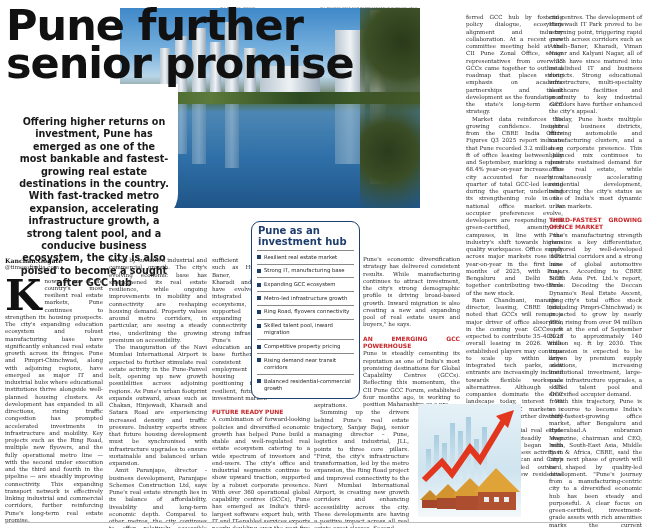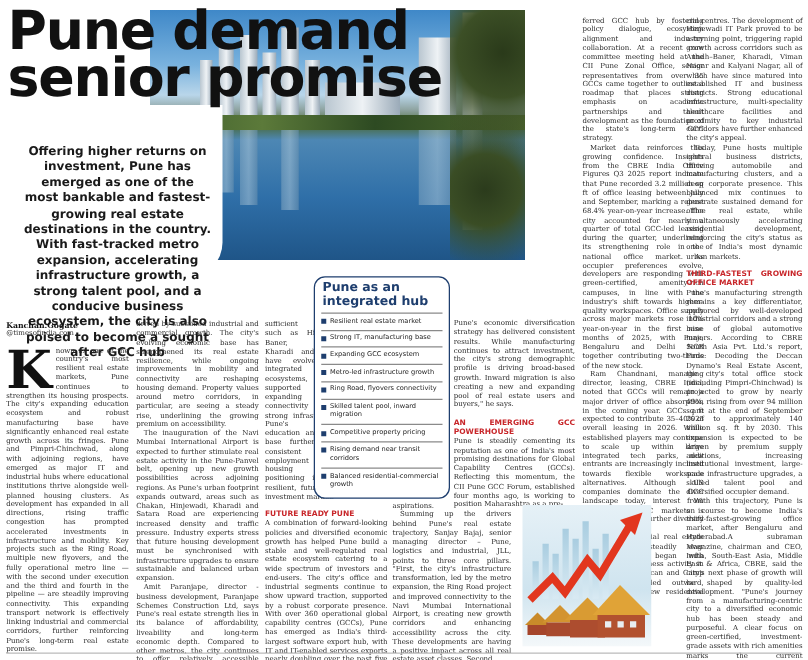--- a/index.html
+++ b/index.html
@@ -52,21 +52,21 @@
   <div class="bld r" style="left:55px;top:96px;width:12px;height:50px;"></div>
   <div class="bld r" style="left:72px;top:96px;width:14px;height:60px;"></div>
   <div class="bld r" style="left:105px;top:96px;width:14px;height:64px;"></div>
   <div class="bld r" style="left:215px;top:96px;width:30px;height:60px;"></div>
   <div class="bld r" style="left:250px;top:96px;width:16px;height:80px;"></div>
   <div class="tree-r"></div>
 </div>
 <div class="white-card"></div>
 
 <h1>
-  <span>Pune demand</span><br>
+  <span>Pune further</span><br>
   <span>senior promise</span>
 </h1>
 
 <div class="deck">Offering higher returns on investment, Pune has emerged as one of the most bankable and fastest-growing real estate destinations in the country. With fast-tracked metro expansion, accelerating infrastructure growth, a strong talent pool, and a conducive business ecosystem, the city  is also poised to become a sought after GCC hub</div>
 
 <div class="col" style="left:5px;top:257px;width:98px;">
   <div class="byline">Kanchan.Gogate</div>
   <div class="email">@timesofindia.com</div>
   <span class="dropcap">K</span>
   <p>nown as one of the country's most resilient real estate markets, Pune continues to strengthen its housing prospects. The city's expanding education ecosystem and robust manufacturing base have significantly enhanced real estate growth across its fringes. Pune and Pimpri-Chinchwad, along with adjoining regions, have emerged as major IT and industrial hubs where educational institutions thrive alongside well-planned housing clusters. As development has expanded in all directions, rising traffic congestion has prompted accelerated investments in infrastructure and mobility. Key projects such as the Ring Road, multiple new flyovers, and the fully operational metro line — with the second under execution and the third and fourth in the pipeline — are steadily improving connectivity. This expanding transport network is effectively linking industrial and commercial corridors, further reinforcing Pune's long-term real estate promise.</p>
@@ -86,21 +86,21 @@
 <div class="col" style="left:212px;top:257px;width:36px;height:0;"></div>
 
 <div class="col" style="left:212px;top:257px;width:98px;clip-path:inset(0 0 0 0);">
   <div style="width:36px;float:right;height:140px;margin-right:-2px;shape-outside:inset(0);"></div>
   <p>sufficient suburbs such as Hinjewadi, Baner, Wakad, Kharadi and PCMC have evolved into integrated ecosystems, supported by expanding metro connectivity and strong infrastructure. Pune's strong education and talent base further drives consistent employment and housing demand, positioning it as a resilient, future-ready investment market.</p>
   <div class="sub">FUTURE READY PUNE</div>
   <p>A combination of forward-looking policies and diversified economic growth has helped Pune build a stable and well-regulated real estate ecosystem catering to a wide spectrum of investors and end-users. The city's office and industrial segments continue to show upward traction, supported by a robust corporate presence. With over 360 operational global capability centres (GCCs), Pune has emerged as India's third-largest software export hub, with IT and IT-enabled services exports nearly doubling over the past five years. Despite this rapid growth, Pune retains a competitive edge in both commercial and residential pricing, making it an attractive destination for global companies seeking cost-efficient, high-quality workspaces. From a residential perspective, the city offers diverse housing options that balance liveability, connectivity and lifestyle</p>
 </div>
 
 <div class="box">
-  <div class="box-title">Pune as an integrated hub</div>
+  <div class="box-title">Pune as an investment hub</div>
   <ul>
     <li>
         <span class="sq"></span>
         <span>Resilient real estate market</span>
       </li>
     <li>
         <span class="sq"></span>
         <span>Strong IT, manufacturing base</span>
       </li>
     <li>

